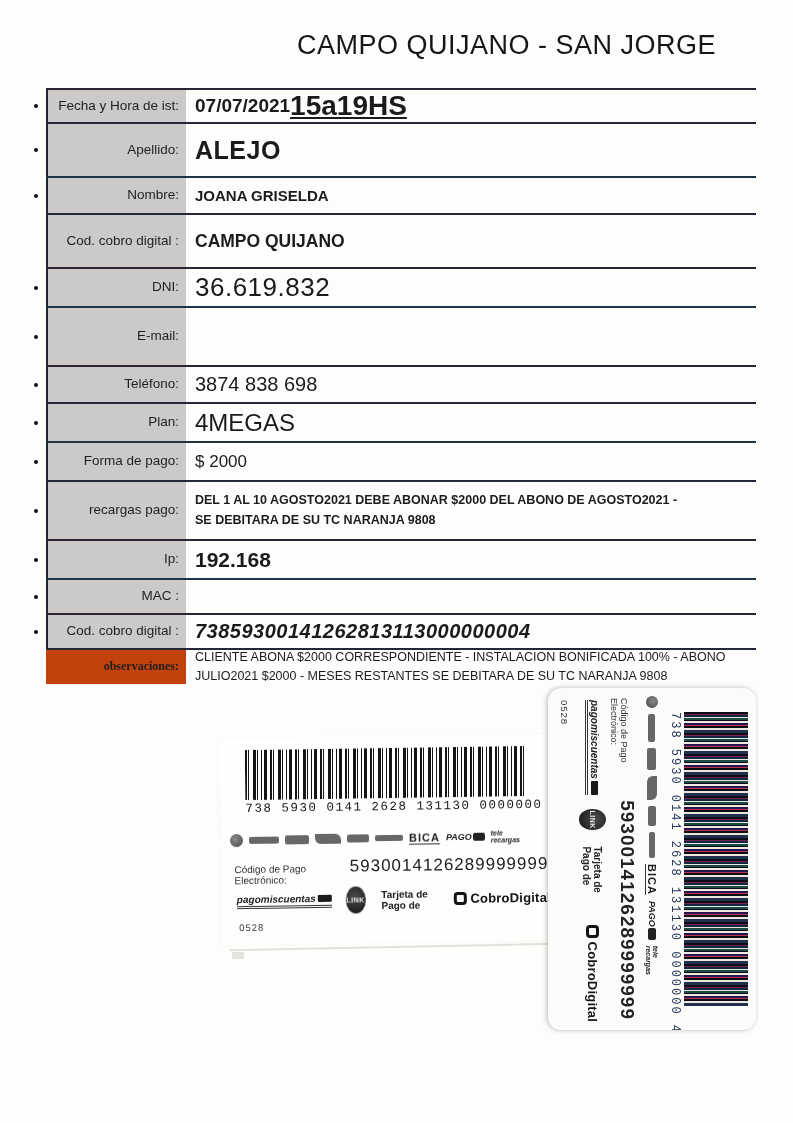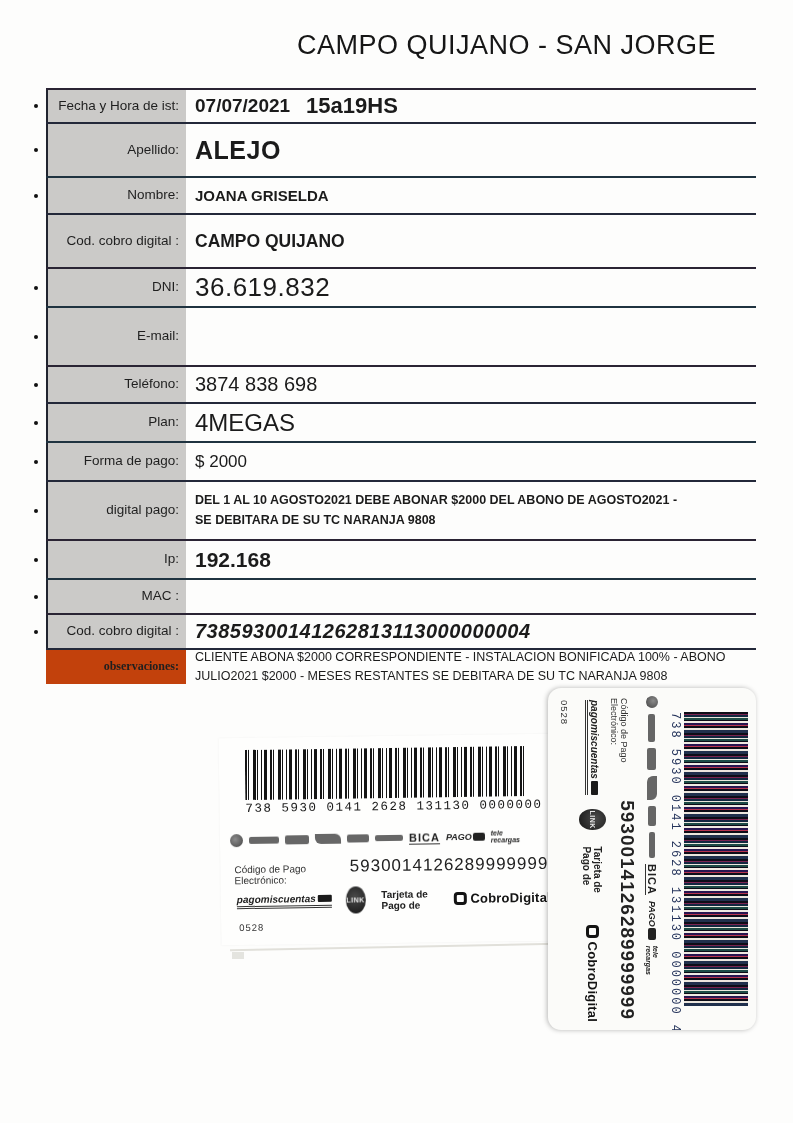--- a/index.html
+++ b/index.html
@@ -34,21 +34,21 @@
     flex:1;display:flex;align-items:center;box-sizing:border-box;
     padding:2px 10px 2px 9px;background:#fdfdfc;
   }
   .row.bullet::before{
     content:"";position:absolute;left:-12px;top:50%;margin-top:-2px;
     width:4px;height:4px;border-radius:50%;background:#111;
   }
   .h34{height:34px}.h35{height:35px}.h36{height:36px}.h37{height:37px}
   .h38{height:54px}.h39{height:39px}.h59{height:59px}
   .v-date{font-size:19px;font-weight:700;}
-  .v-time{font-size:22px;font-weight:700;margin-left:16px;}
+  .v-time{font-size:28px;font-weight:700;text-decoration:underline;}
   .v-apellido{font-size:25px;font-weight:700;letter-spacing:.5px;}
   .v-nombre{font-size:15px;font-weight:700;}
   .v-plain16{font-size:16px;font-weight:400;color:#222;}
   .v-campo{font-size:17.5px;font-weight:700;}
   .v-dni{font-size:26px;font-weight:400;letter-spacing:.5px;}
   .v-tel{font-size:20px;font-weight:400;}
   .v-plan{font-size:24px;font-weight:400;}
   .v-pago{font-size:17px;font-weight:400;}
   .v-small{font-size:12.5px;font-weight:600;line-height:1.55;padding-right:60px;}
   .v-ip{font-size:21px;font-weight:700;}
@@ -177,21 +177,21 @@
     <div class="lbl">Plan:</div>
     <div class="val v-plan">4MEGAS</div>
   </div>
 
   <div class="row bullet h39">
     <div class="lbl">Forma de pago:</div>
     <div class="val v-pago">$ 2000</div>
   </div>
 
   <div class="row bullet h59">
-    <div class="lbl">digital pago:</div>
+    <div class="lbl">recargas pago:</div>
     <div class="val v-small">DEL 1 AL 10 AGOSTO2021 DEBE ABONAR $2000 DEL ABONO DE AGOSTO2021 - SE DEBITARA DE SU TC NARANJA 9808</div>
   </div>
 
   <div class="row bullet h39">
     <div class="lbl">Ip:</div>
     <div class="val v-ip">192.168</div>
   </div>
 
   <div class="row bullet h35">
     <div class="lbl">MAC :</div>

